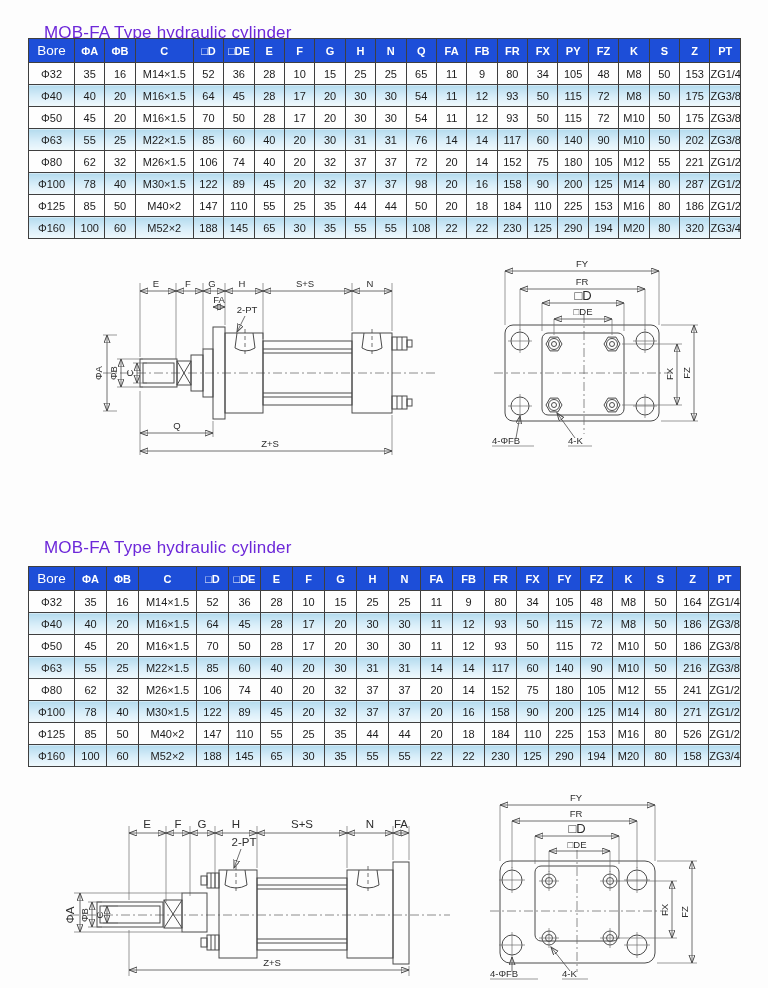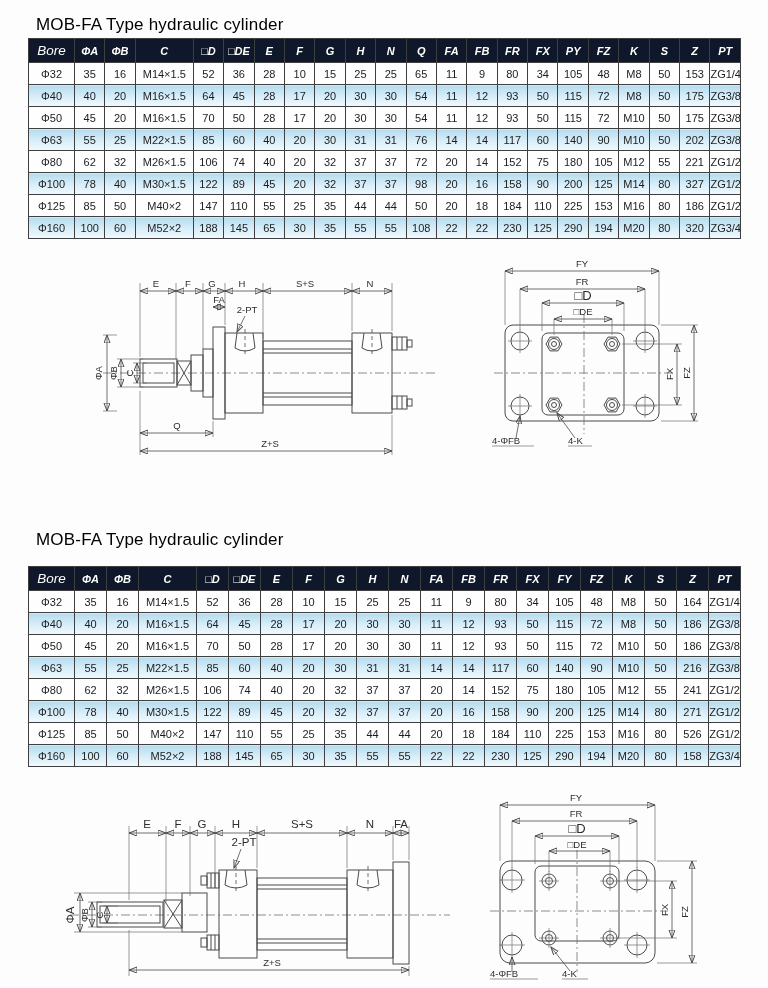--- a/index.html
+++ b/index.html
@@ -3,36 +3,36 @@
 <meta charset="utf-8">
 <style>
   html,body { margin:0; padding:0; background:#e8e8e8; }
   .page {
     position:relative; width:768px; height:988px; margin:0 auto;
     background:#fdfdfd; overflow:hidden;
     font-family:"Liberation Sans", sans-serif; color:#111;
   }
   .sec-title {
     position:absolute; left:28px; font-size:17px; font-weight:400;
-    color:#000000; letter-spacing:0.2px; margin:8px;
+    color:#6d28d9; letter-spacing:0.2px; margin:16px;
   }
   #title1 { top:7px; }
   #title2 { top:522px; }
 
   table.spec {
     position:absolute; left:28px; width:713px;
     border-collapse:collapse; table-layout:fixed;
     font-size:11px;
   }
   #t1 { top:38px; }
   #t2 { top:566px; }
   table.spec th, table.spec td { border:1px solid #3f3f3f; padding:0; text-align:center; overflow:hidden; }
   table.spec th {
-    background:#0f172a; color:#ffffff; font-weight:bold;
-    height:23px; font-size:11px;font-style:italic;
+    background:#1d4ed8; color:#ffffff; font-weight:bold;
+    height:23px; font-size:11px;
   }
   table.spec th:first-child { font-size:13.5px; font-weight:400; width:45px; }
   table.spec th:nth-child(4) { width:57px; }
   table.spec td { height:21px; color:#1c1c1c; background:#fefefe; }
   table.spec tbody tr:nth-child(even) td {
     background:linear-gradient(180deg,#b4dbee 0%,#d9eef9 55%,#f0f9fd 100%);
   }
 
   svg.draw { position:absolute; }
   svg.draw line, svg.draw rect, svg.draw path, svg.draw circle, svg.draw polygon {
@@ -219,21 +219,21 @@
           <td>37</td>
           <td>98</td>
           <td>20</td>
           <td>16</td>
           <td>158</td>
           <td>90</td>
           <td>200</td>
           <td>125</td>
           <td>M14</td>
           <td>80</td>
-          <td>327</td>
+          <td>287</td>
           <td>ZG1/2</td>
         </tr>
         <tr>
           <td>Φ125</td>
           <td>85</td>
           <td>50</td>
           <td>M40×2</td>
           <td>147</td>
           <td>110</td>
           <td>55</td>

